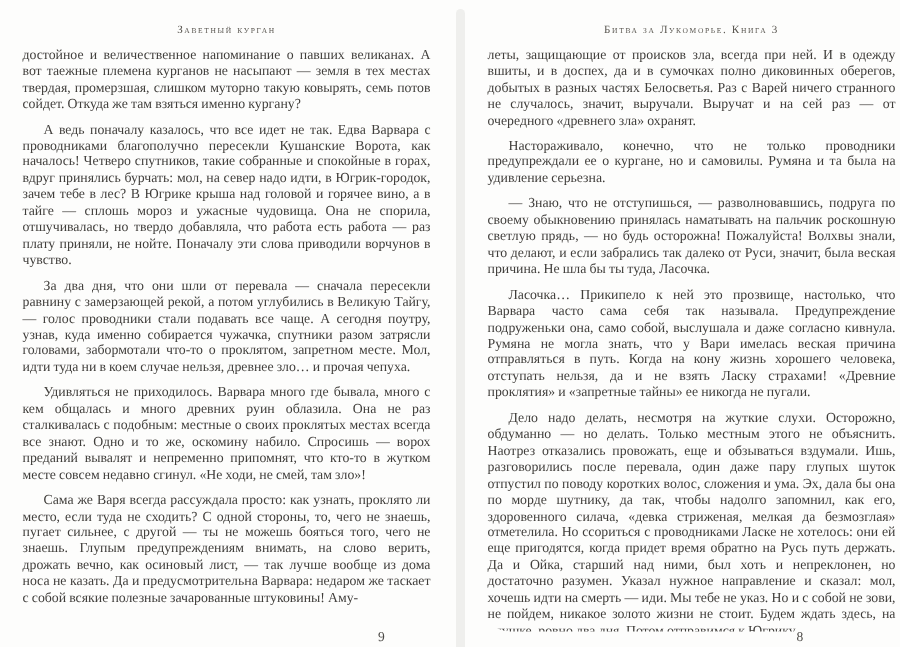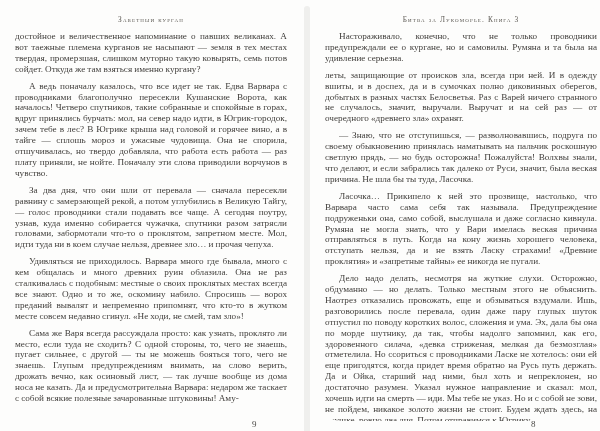--- a/index.html
+++ b/index.html
@@ -54,22 +54,22 @@
         <p class="para">А ведь поначалу казалось, что все идет не так. Едва Варвара с проводниками благополучно пересекли Кушанские Ворота, как началось! Четверо спутников, такие собранные и спокойные в горах, вдруг принялись бурчать: мол, на север надо идти, в Югрик-городок, зачем тебе в лес? В Югрике крыша над головой и горячее вино, а в тайге — сплошь мороз и ужасные чудовища. Она не спорила, отшучивалась, но твердо добавляла, что работа есть работа — раз плату приняли, не нойте. Поначалу эти слова приводили ворчунов в чувство.</p>
         <p class="para">За два дня, что они шли от перевала — сначала пересекли равнину с замерзающей рекой, а потом углубились в Великую Тайгу, — голос проводники стали подавать все чаще. А сегодня поутру, узнав, куда именно собирается чужачка, спутники разом затрясли головами, забормотали что-то о проклятом, запретном месте. Мол, идти туда ни в коем случае нельзя, древнее зло… и прочая чепуха.</p>
         <p class="para">Удивляться не приходилось. Варвара много где бывала, много с кем общалась и много древних руин облазила. Она не раз сталкивалась с подобным: местные о своих проклятых местах всегда все знают. Одно и то же, оскомину набило. Спросишь — ворох преданий вывалят и непременно припомнят, что кто-то в жутком месте совсем недавно сгинул. «Не ходи, не смей, там зло»!</p>
         <p class="para">Сама же Варя всегда рассуждала просто: как узнать, проклято ли место, если туда не сходить? С одной стороны, то, чего не знаешь, пугает сильнее, с другой — ты не можешь бояться того, чего не знаешь. Глупым предупреждениям внимать, на слово верить, дрожать вечно, как осиновый лист, — так лучше вообще из дома носа не казать. Да и предусмотрительна Варвара: недаром же таскает с собой всякие полезные зачарованные штуковины! Аму-</p>
       </div>
   </div>
 
   <div class="page page-right">
     <div class="running-head">Битва за Лукоморье. Книга 3</div>
     <div class="text-block">
+        <p class="para cont">леты, защищающие от происков зла, всегда при ней. И в одежду вшиты, и в доспех, да и в сумочках полно диковинных оберегов, добытых в разных частях Белосветья. Раз с Варей ничего странного не случалось, значит, выручали. Выручат и на сей раз — от очередного «древнего зла» охранят.</p>
         <p class="para">Настораживало, конечно, что не только проводники предупреждали ее о кургане, но и самовилы. Румяна и та была на удивление серьезна.</p>
-        <p class="para cont">леты, защищающие от происков зла, всегда при ней. И в одежду вшиты, и в доспех, да и в сумочках полно диковинных оберегов, добытых в разных частях Белосветья. Раз с Варей ничего странного не случалось, значит, выручали. Выручат и на сей раз — от очередного «древнего зла» охранят.</p>
         <p class="para">— Знаю, что не отступишься, — разволновавшись, подруга по своему обыкновению принялась наматывать на пальчик роскошную светлую прядь, — но будь осторожна! Пожалуйста! Волхвы знали, что делают, и если забрались так далеко от Руси, значит, была веская причина. Не шла бы ты туда, Ласочка.</p>
         <p class="para">Ласочка… Прикипело к ней это прозвище, настолько, что Варвара часто сама себя так называла. Предупреждение подруженьки она, само собой, выслушала и даже согласно кивнула. Румяна не могла знать, что у Вари имелась веская причина отправляться в путь. Когда на кону жизнь хорошего человека, отступать нельзя, да и не взять Ласку страхами! «Древние проклятия» и «запретные тайны» ее никогда не пугали.</p>
         <p class="para">Дело надо делать, несмотря на жуткие слухи. Осторожно, обдуманно — но делать. Только местным этого не объяснить. Наотрез отказались провожать, еще и обзываться вздумали. Ишь, разговорились после перевала, один даже пару глупых шуток отпустил по поводу коротких волос, сложения и ума. Эх, дала бы она по морде шутнику, да так, чтобы надолго запомнил, как его, здоровенного силача, «девка стриженая, мелкая да безмозглая» отметелила. Но ссориться с проводниками Ласке не хотелось: они ей еще пригодятся, когда придет время обратно на Русь путь держать. Да и Ойка, старший над ними, был хоть и непреклонен, но достаточно разумен. Указал нужное направление и сказал: мол, хочешь идти на смерть — иди. Мы тебе не указ. Но и с собой не зови, не пойдем, никакое золото жизни не стоит. Будем ждать здесь, на опушке, ровно два дня. Потом отправимся к Югрику.</p>
       </div>
   </div>
 
   <div class="pagenum pagenum-left">9</div>
 
   <div class="pagenum pagenum-right">8</div>
 

